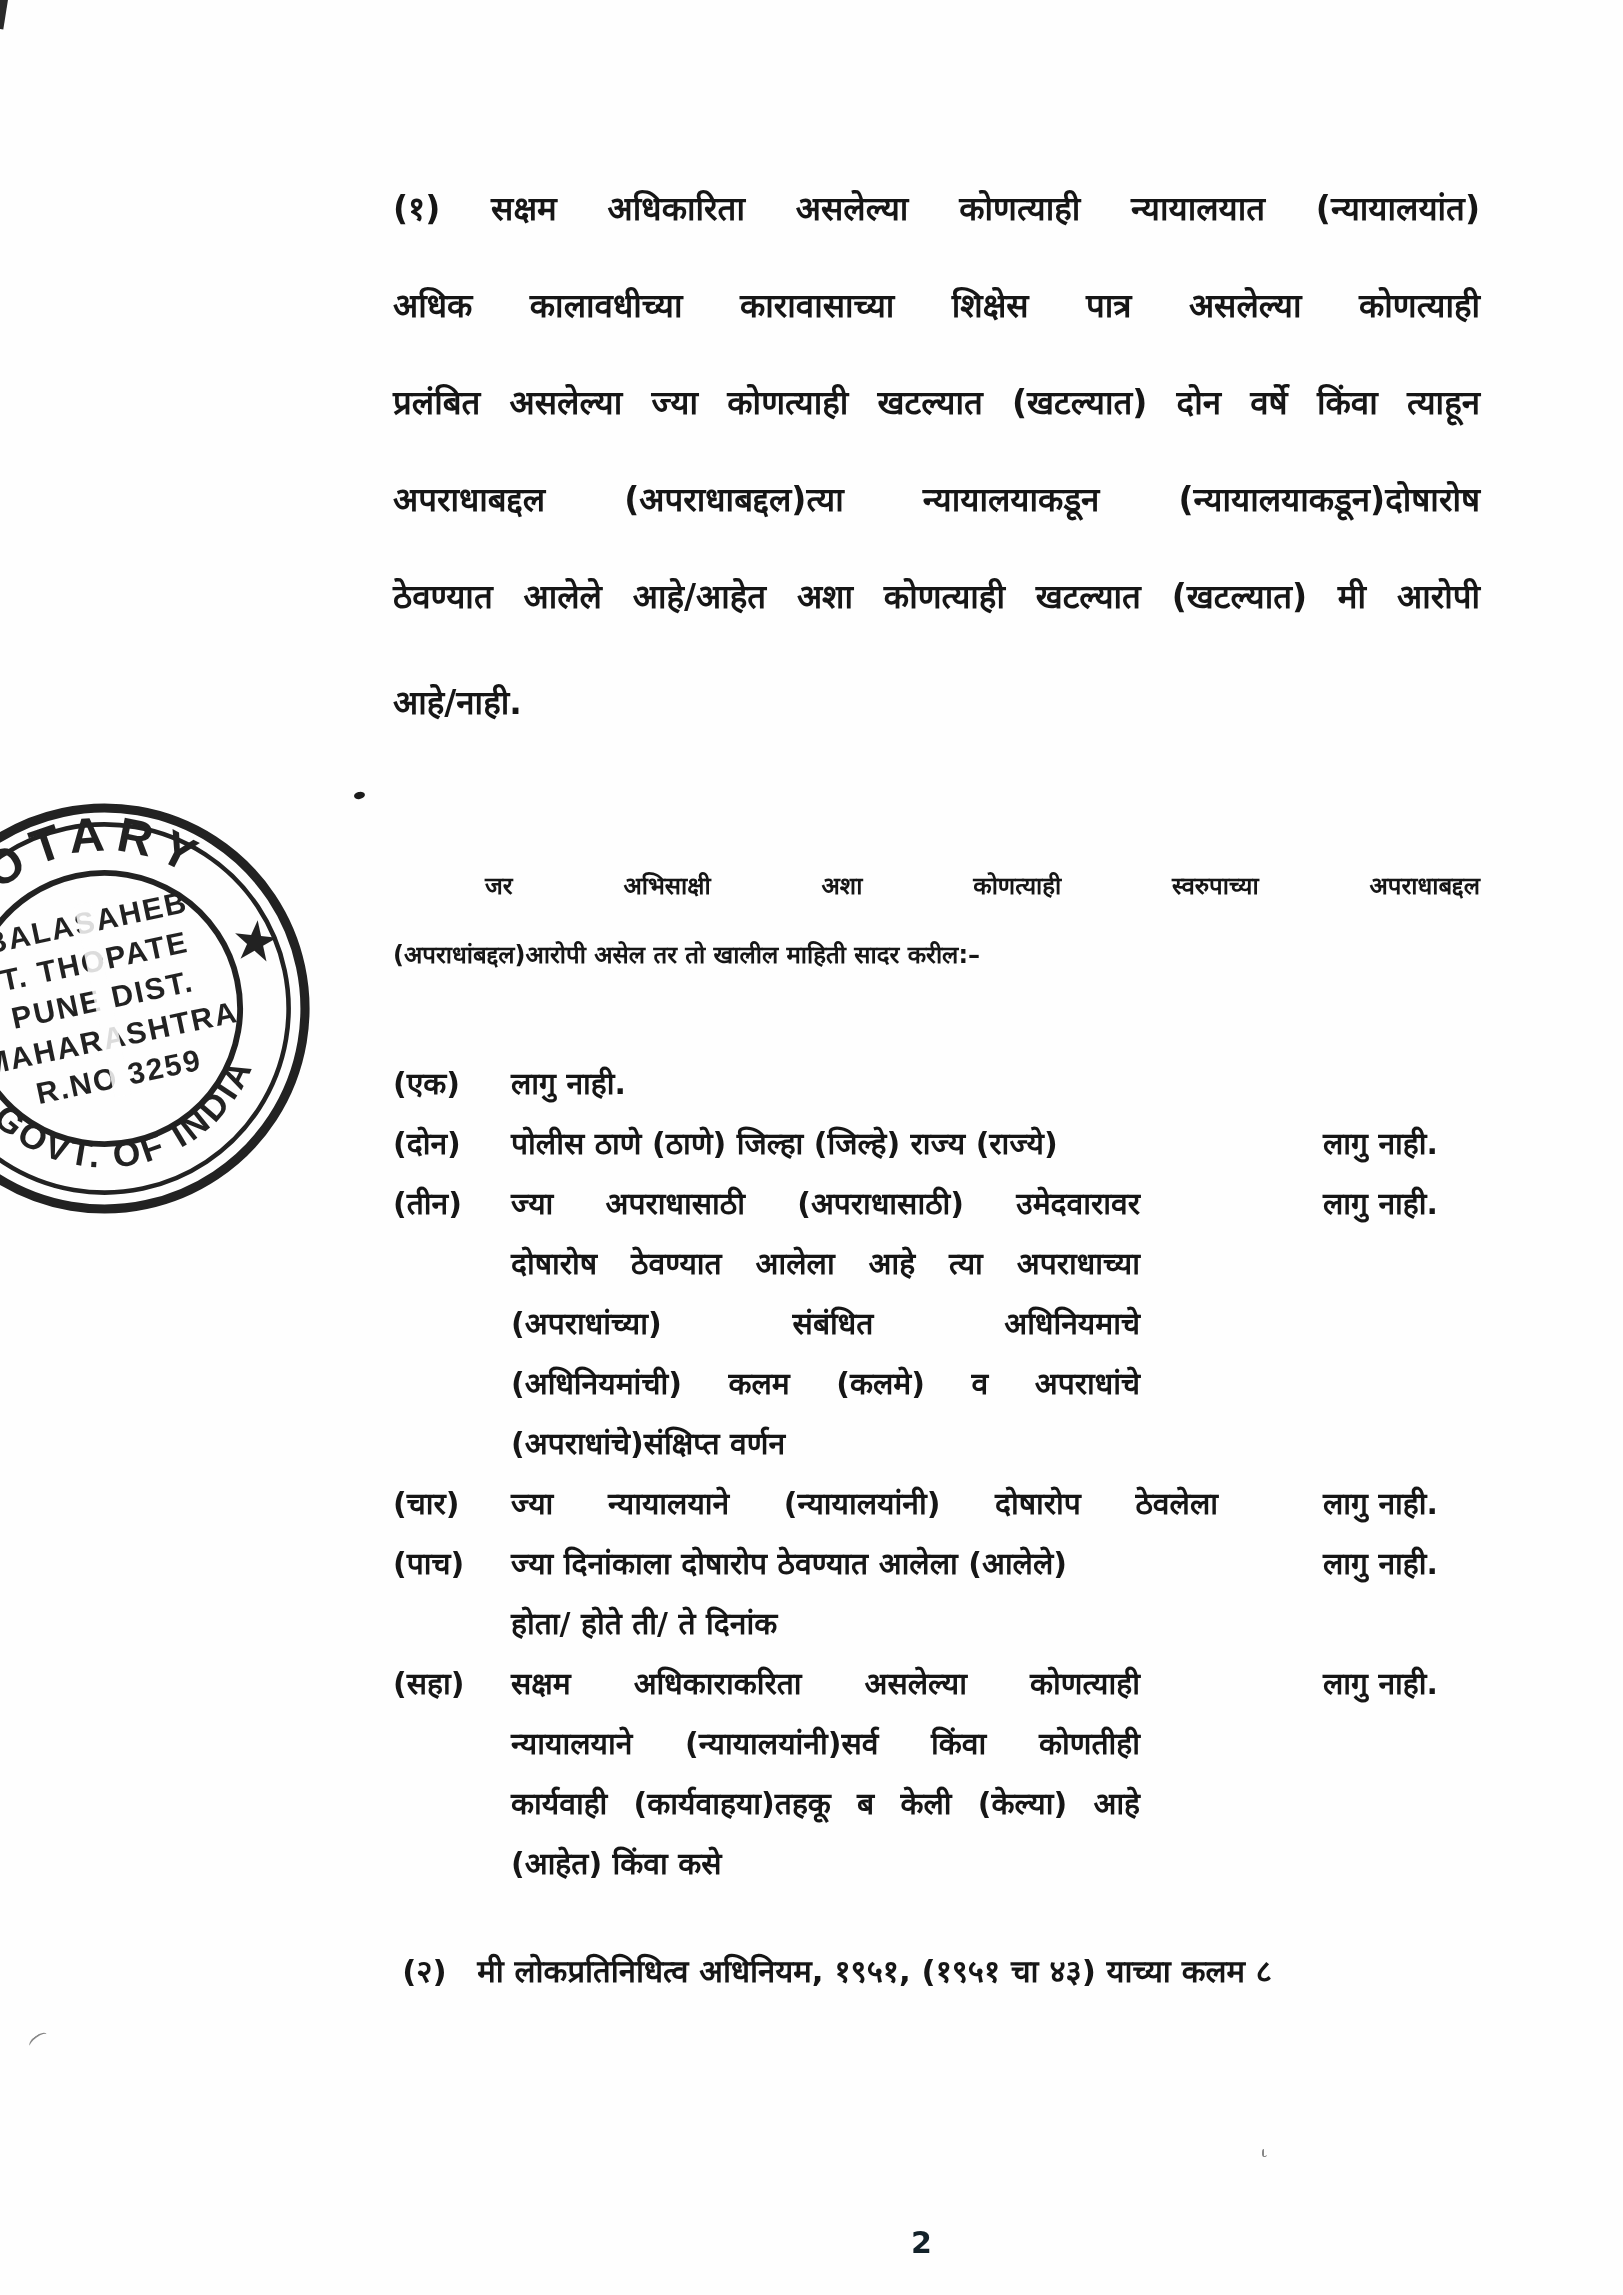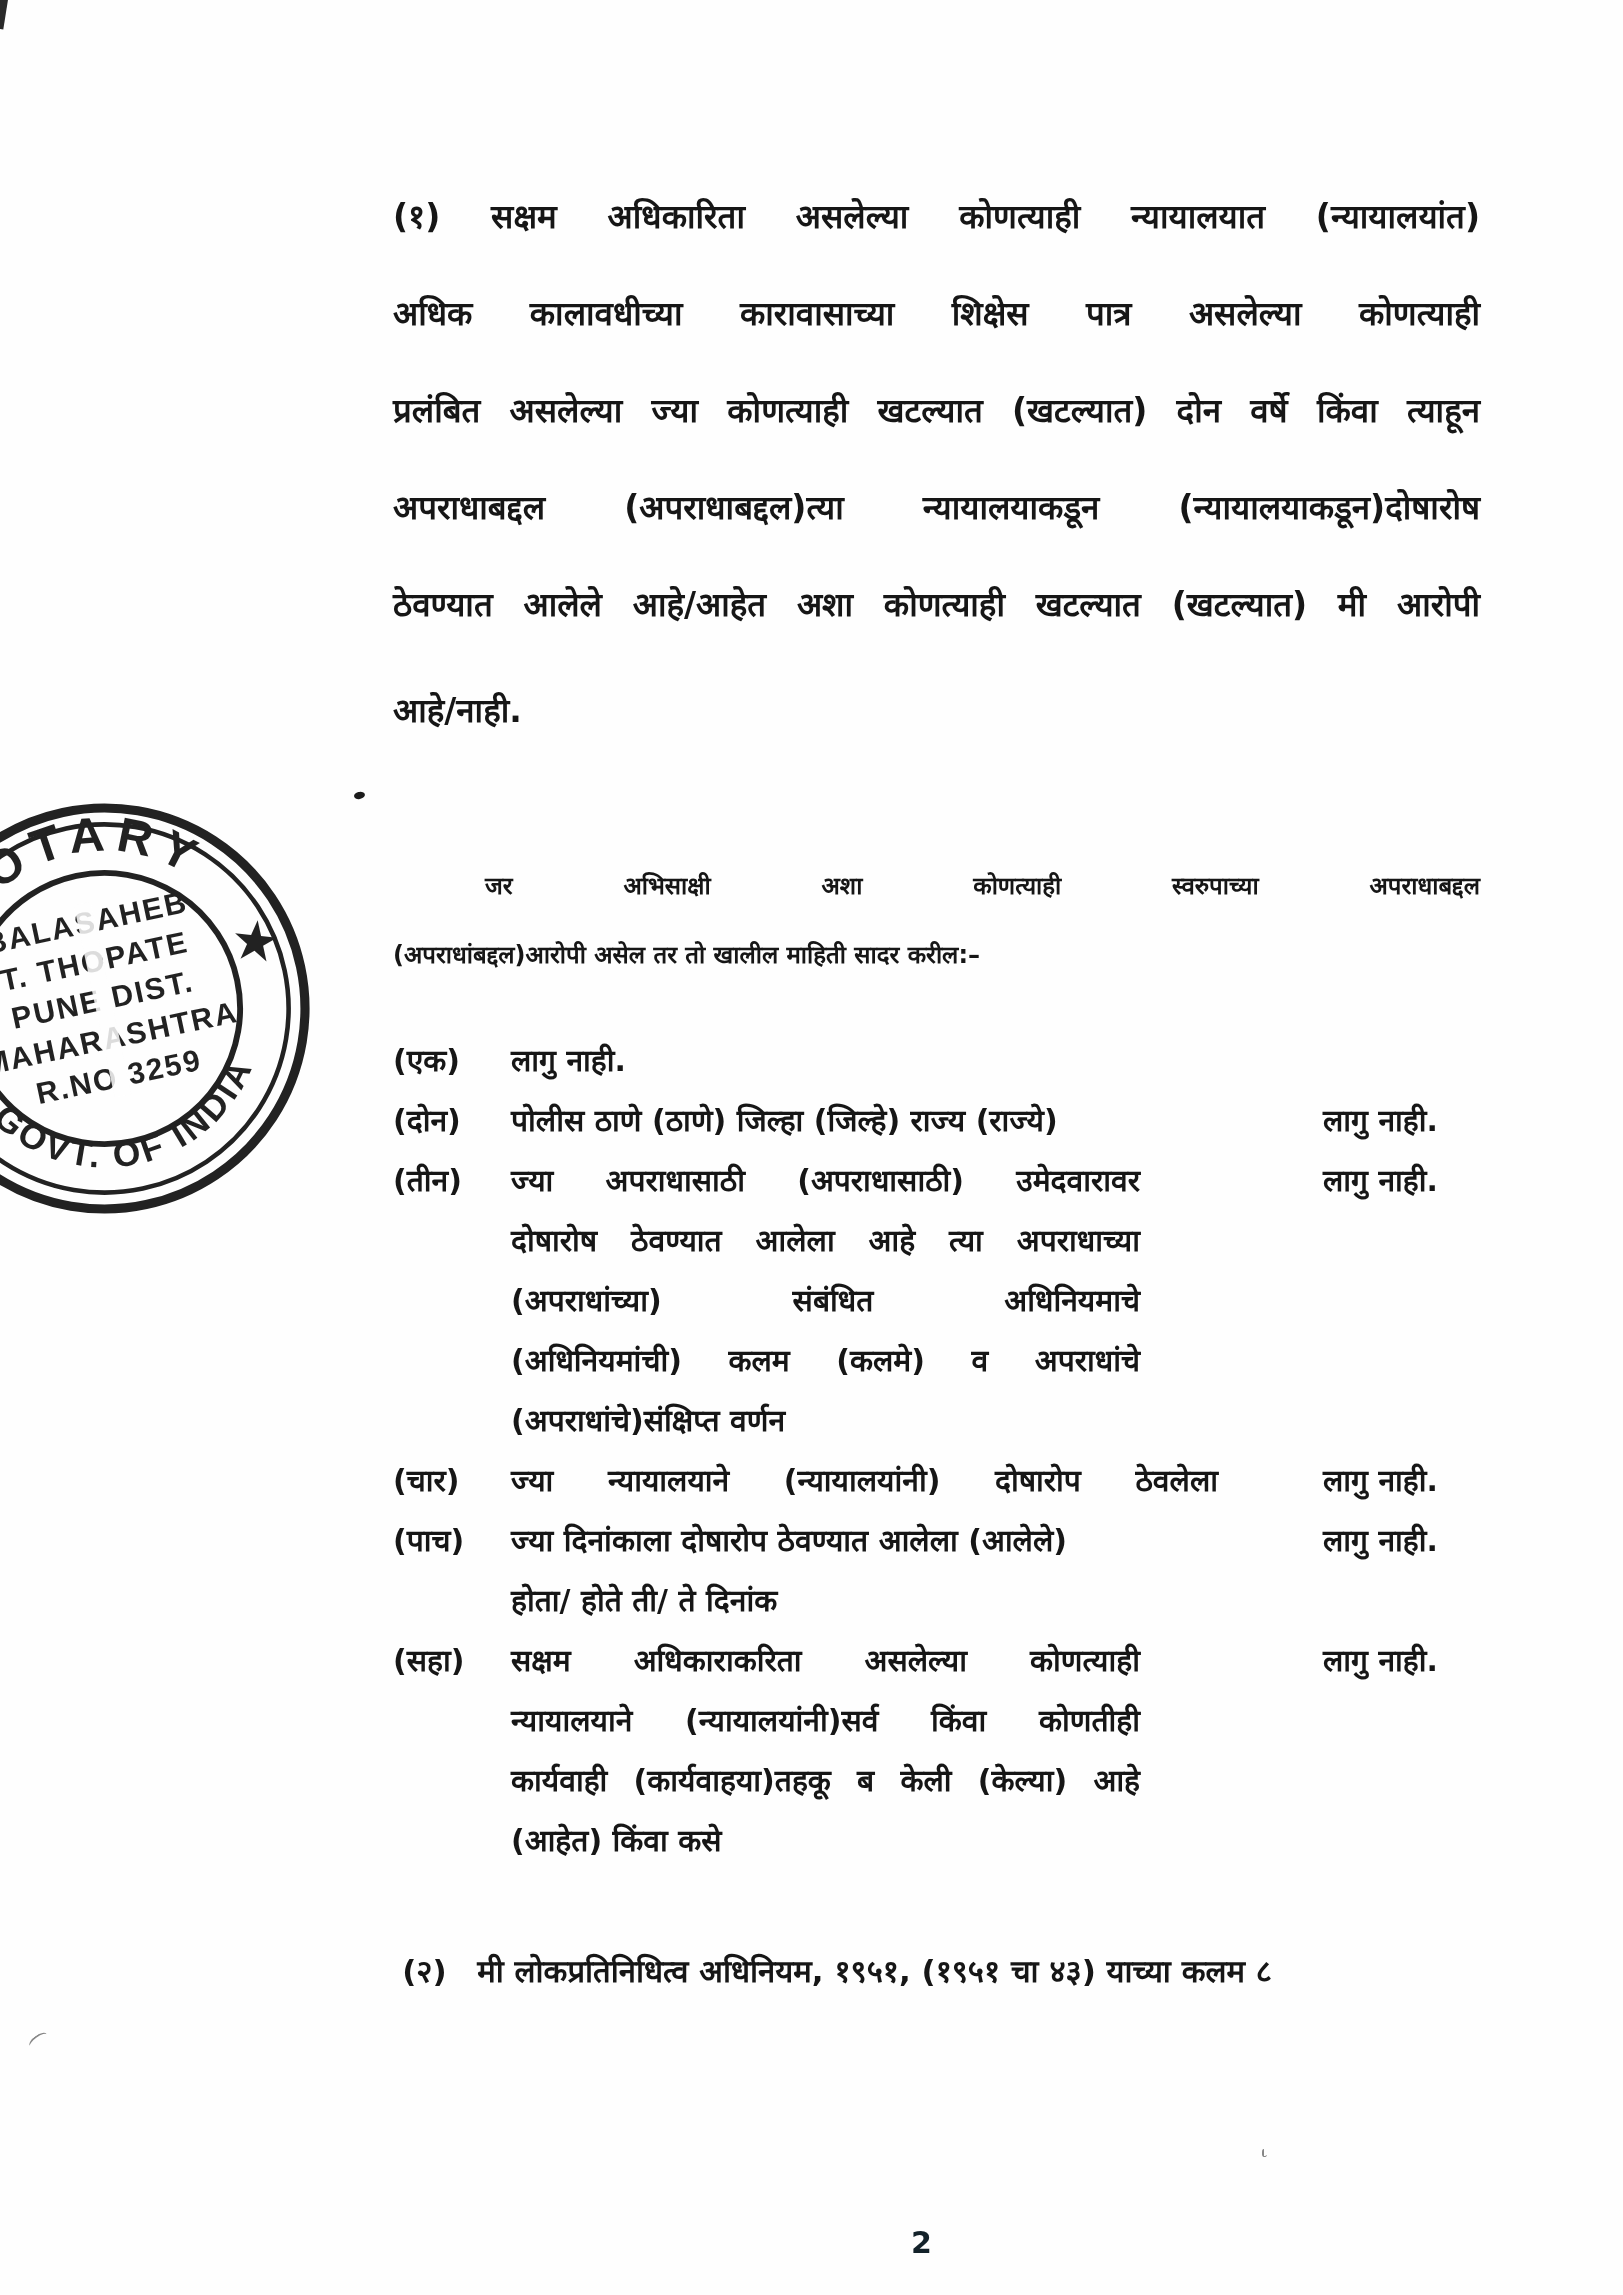--- a/index.html
+++ b/index.html
@@ -7,29 +7,29 @@
   .page {
     position:relative; width:1624px; height:2295px;
     background:#fefefe; overflow:hidden;
     font-family:"DejaVu Sans","Liberation Sans",sans-serif;
     color:#161616;
   }
   .content { position:absolute; left:393px; top:0; width:1087px; }
   .line { white-space:normal; }
   .j { text-align:justify; text-align-last:justify; }
   
-  .para1 { position:absolute; top:168px; left:0; width:1087px;
+  .para1 { position:absolute; top:160px; left:0; width:1087px;
            font-size:33px; font-weight:600; line-height:97px; }
   .para1 .last { text-align:left; text-align-last:left; margin-top:9.2px; }
   
   .para2 { position:absolute; top:852px; left:0; width:1087px;
            font-size:24px; font-weight:600; line-height:69px; }
   .para2 .indent { text-indent:92px; }
   
-  .list { position:absolute; top:1031px; left:0; width:1087px;
+  .list { position:absolute; top:1054px; left:0; width:1087px;
           font-size:30px; font-weight:600; line-height:60px; }
   .row { display:grid; grid-template-columns:118px 812px 157px; }
   .lbl { white-space:nowrap; }
   .val { white-space:nowrap; font-weight:700; }
   .w960 { width:629px; }
   .w1080 { width:707px; }
   
   .para3 { position:absolute; top:1941px; left:0; width:1087px;
            font-size:31px; font-weight:600; line-height:60px; display:flex; }
   .para3 .marker { width:75px; flex:0 0 auto; margin-left:9.2px; }

